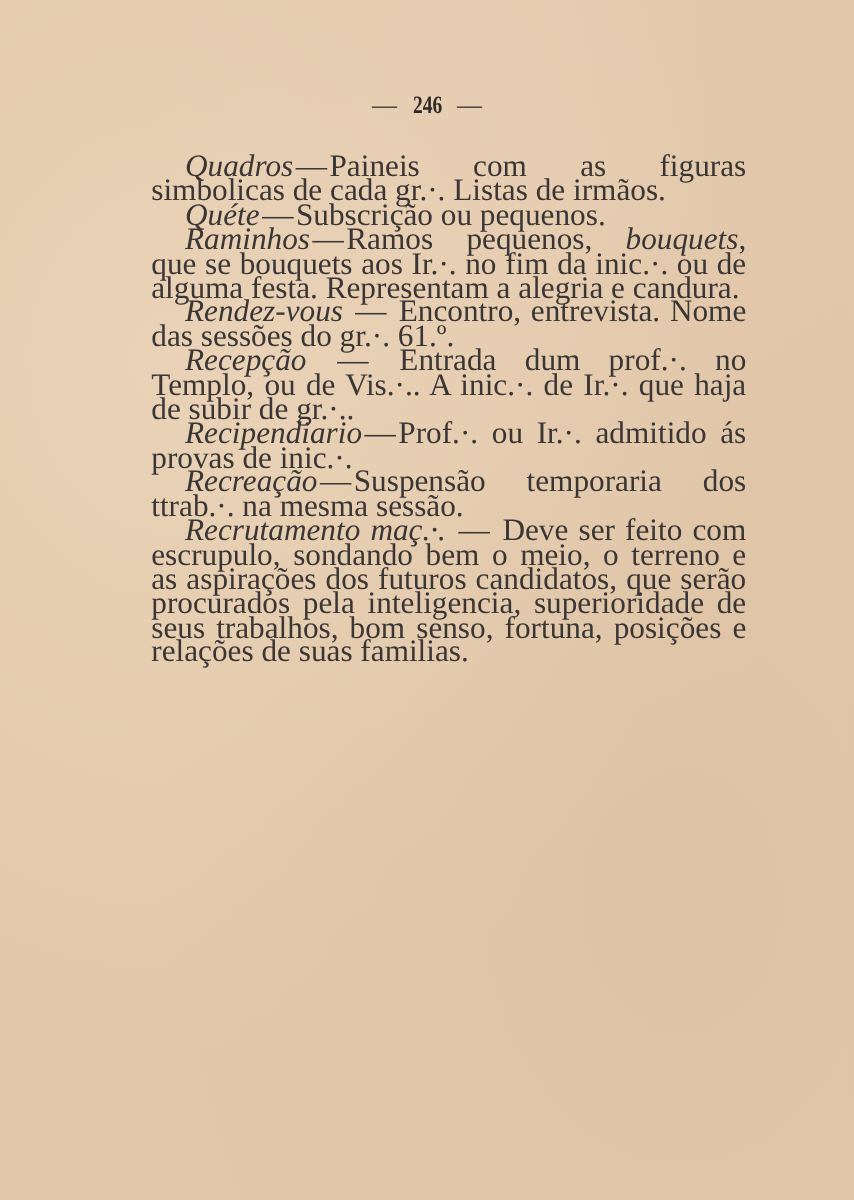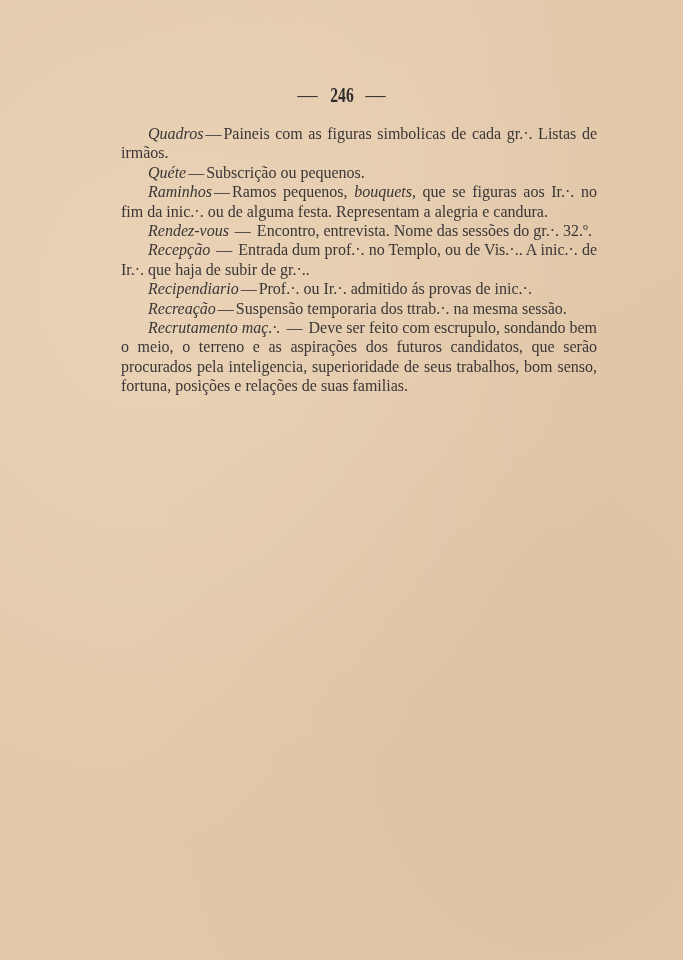--- a/index.html
+++ b/index.html
@@ -21,40 +21,40 @@
   }
   .page {
     position: absolute;
     left: 0;
     top: 0;
     width: 683px;
     height: 960px;
   }
   .page-number {
     position: absolute;
-    top: 84px;
+    top: 73px;
     left: 0;
     width: 683px;
     text-align: center;
     font-size: 20px;
     letter-spacing: 0px;
     color: #2f2b2b;
   }
   .page-number .num {
     display: inline-block;
     transform: scaleX(0.78);
     font-weight: bold;
     margin: 0 4px;
   }
   .text-block {
     position: absolute;
     top: 124px;
     left: 121px;
     width: 476px;
-    font-size: 16px;
+    font-size: 25px;
     line-height: 19.4px;
     text-align: justify;
     text-align-last: left;
   }
   .entry {
     margin: 0;
     text-indent: 27px;
     text-align: justify;
     hyphens: none;
   }
@@ -82,25 +82,25 @@
       <span class="term">Quadros</span><span class="dash">—</span><span>Paineis com as figuras simbolicas de cada gr.·. Listas de irmãos.</span>
     </p>
 
     <p class="entry">
       <span class="term">Quéte</span><span class="dash">—</span><span>Subscrição ou pequenos.</span>
     </p>
 
 
 
     <p class="entry">
-      <span class="term">Raminhos</span><span class="dash">—</span><span>Ramos pequenos, </span><span class="term">bouquets</span><span>, que se figuras aos Ir.·. no fim da inic.·. ou de alguma festa. Representam a alegria e candura.</span>
+      <span class="term">Raminhos</span><span class="dash">—</span><span>Ramos pequenos, </span><span class="term">bouquets</span><span>, que se bouquets aos Ir.·. no fim da inic.·. ou de alguma festa. Representam a alegria e candura.</span>
     </p>
 
     <p class="entry">
-      <span class="term">Rendez-vous</span><span class="dash"> — </span><span>Encontro, entrevista. Nome das sessões do gr.·. 32.º.</span>
+      <span class="term">Rendez-vous</span><span class="dash"> — </span><span>Encontro, entrevista. Nome das sessões do gr.·. 61.º.</span>
     </p>
 
     <p class="entry">
       <span class="term">Recepção</span><span class="dash"> — </span><span>Entrada dum prof.·. no Templo, ou de Vis.·.. A inic.·. de Ir.·. que haja de subir de gr.·..</span>
     </p>
 
     <p class="entry">
       <span class="term">Recipendiario</span><span class="dash">—</span><span>Prof.·. ou Ir.·. admitido ás provas de inic.·.</span>
     </p>
 

